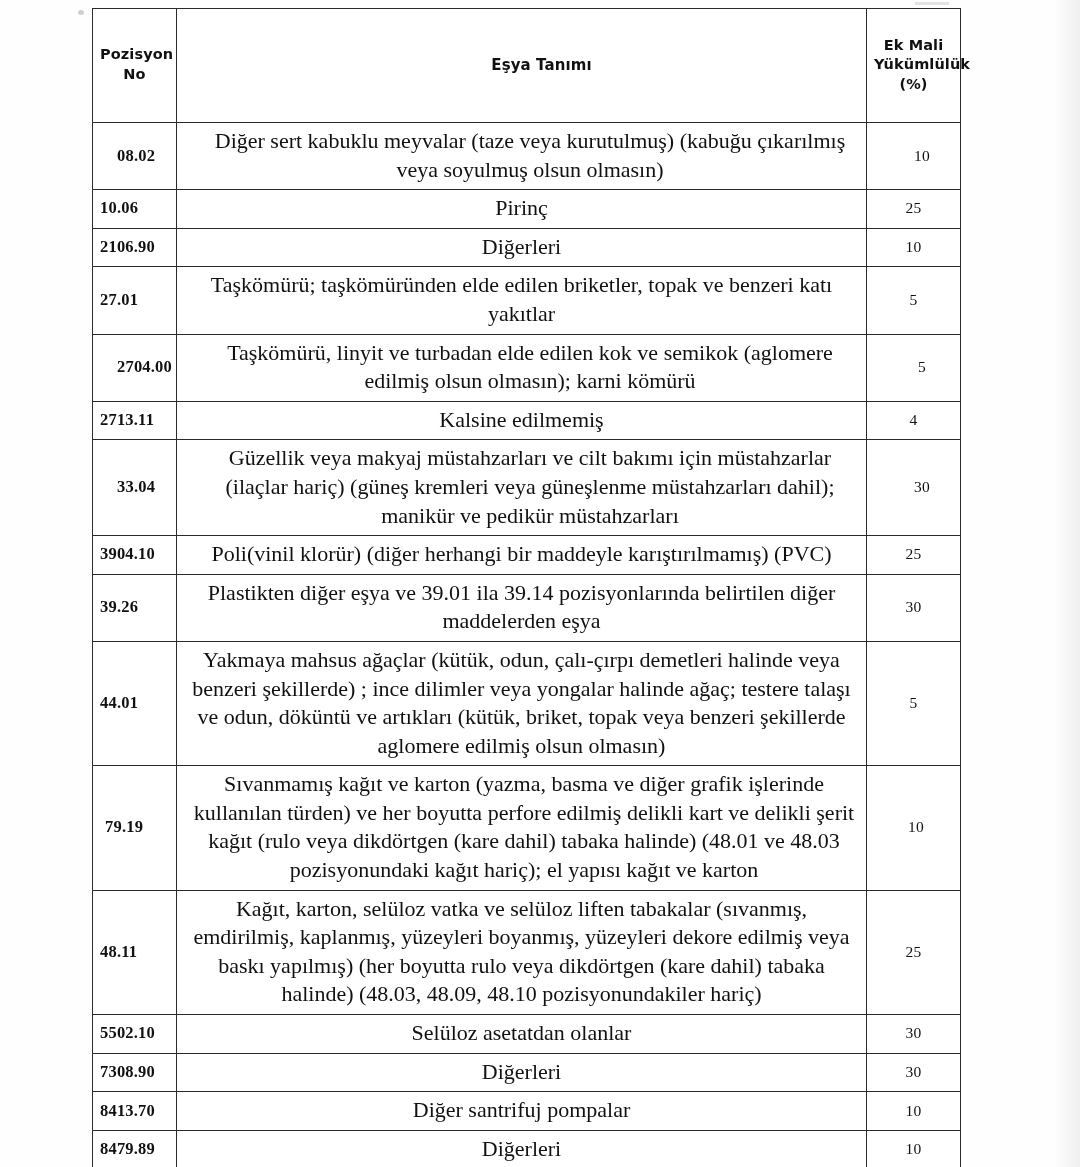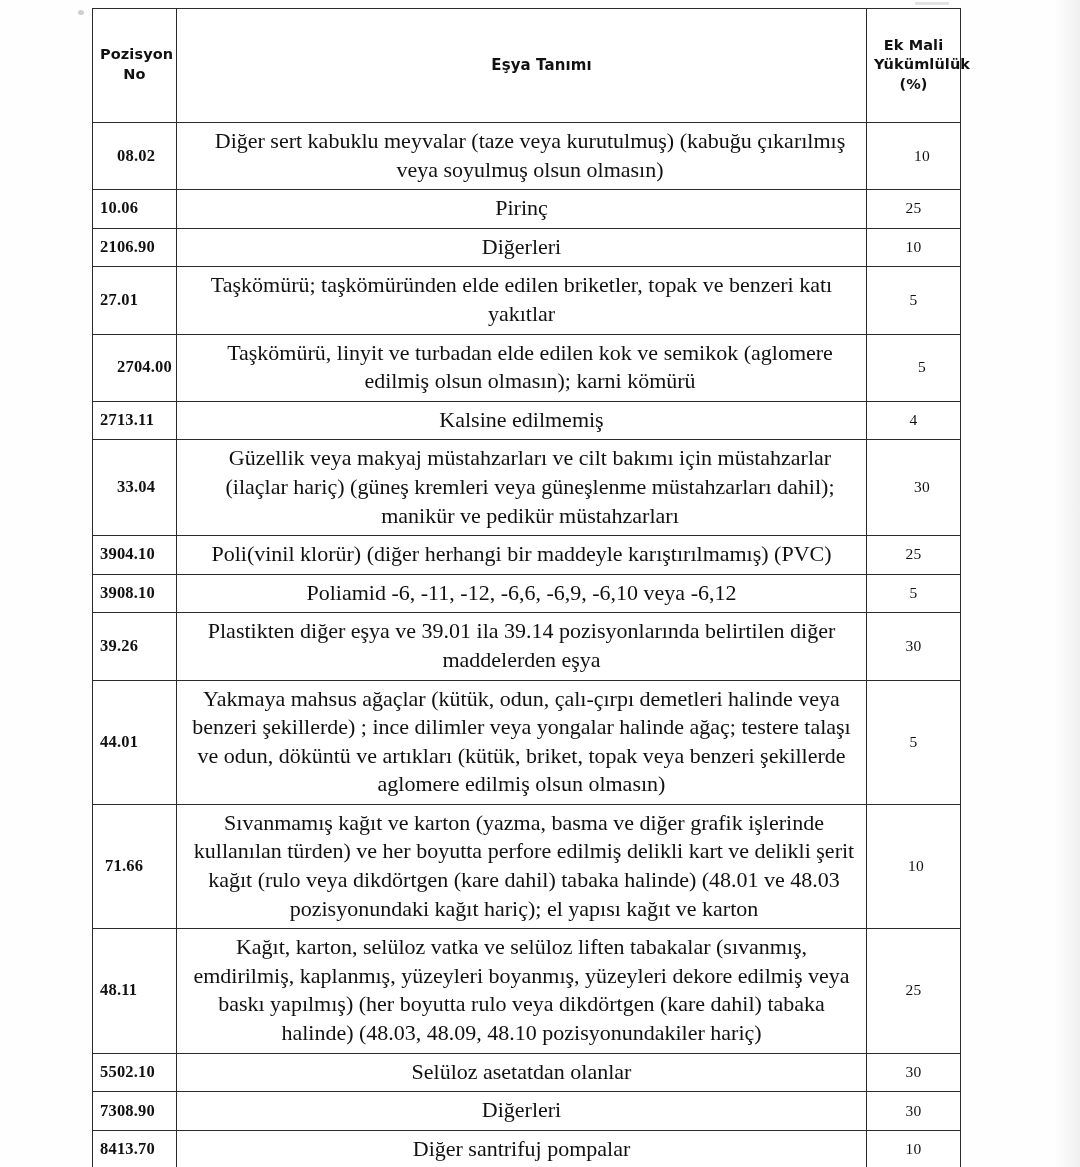--- a/index.html
+++ b/index.html
@@ -162,36 +162,31 @@
             <td class="pos">33.04</td>
             <td class="desc">Güzellik veya makyaj müstahzarları ve cilt bakımı için müstahzarlar (ilaçlar hariç) (güneş kremleri veya güneşlenme müstahzarları dahil); manikür ve pedikür müstahzarları</td>
             <td class="rate">30</td>
           </tr>
           <tr class="r1">
             <td class="pos">3904.10</td>
             <td class="desc">Poli(vinil klorür) (diğer herhangi bir maddeyle karıştırılmamış) (PVC)</td>
             <td class="rate">25</td>
           </tr>
           <tr class="r1">
-            <td class="pos">3908.10</td>
-            <td class="desc">Poliamid -6, -11, -12, -6,6, -6,9, -6,10 veya -6,12</td>
-            <td class="rate">5</td>
-          </tr>
-          <tr class="r1">
             <td class="pos">39.26</td>
             <td class="desc">Plastikten diğer eşya ve 39.01 ila 39.14 pozisyonlarında belirtilen diğer maddelerden eşya</td>
             <td class="rate">30</td>
           </tr>
           <tr class="r3">
             <td class="pos">44.01</td>
             <td class="desc">Yakmaya mahsus ağaçlar (kütük, odun, çalı-çırpı demetleri halinde veya benzeri şekillerde) ; ince dilimler veya yongalar halinde ağaç; testere talaşı ve odun, döküntü ve artıkları (kütük, briket, topak veya benzeri şekillerde aglomere edilmiş olsun olmasın)</td>
             <td class="rate">5</td>
           </tr>
           <tr class="r4">
-            <td class="pos">71.66</td>
+            <td class="pos">79.19</td>
             <td class="desc">Sıvanmamış kağıt ve karton (yazma, basma ve diğer grafik işlerinde kullanılan türden) ve her boyutta perfore edilmiş delikli kart ve delikli şerit kağıt (rulo veya dikdörtgen (kare dahil) tabaka halinde) (48.01 ve 48.03 pozisyonundaki kağıt hariç); el yapısı kağıt ve karton</td>
             <td class="rate">10</td>
           </tr>
           <tr class="r3">
             <td class="pos">48.11</td>
             <td class="desc">Kağıt, karton, selüloz vatka ve selüloz liften tabakalar (sıvanmış, emdirilmiş, kaplanmış, yüzeyleri boyanmış, yüzeyleri dekore edilmiş veya baskı yapılmış) (her boyutta rulo veya dikdörtgen (kare dahil) tabaka halinde) (48.03, 48.09, 48.10 pozisyonundakiler hariç)</td>
             <td class="rate">25</td>
           </tr>
           <tr class="r1">
             <td class="pos">5502.10</td>

